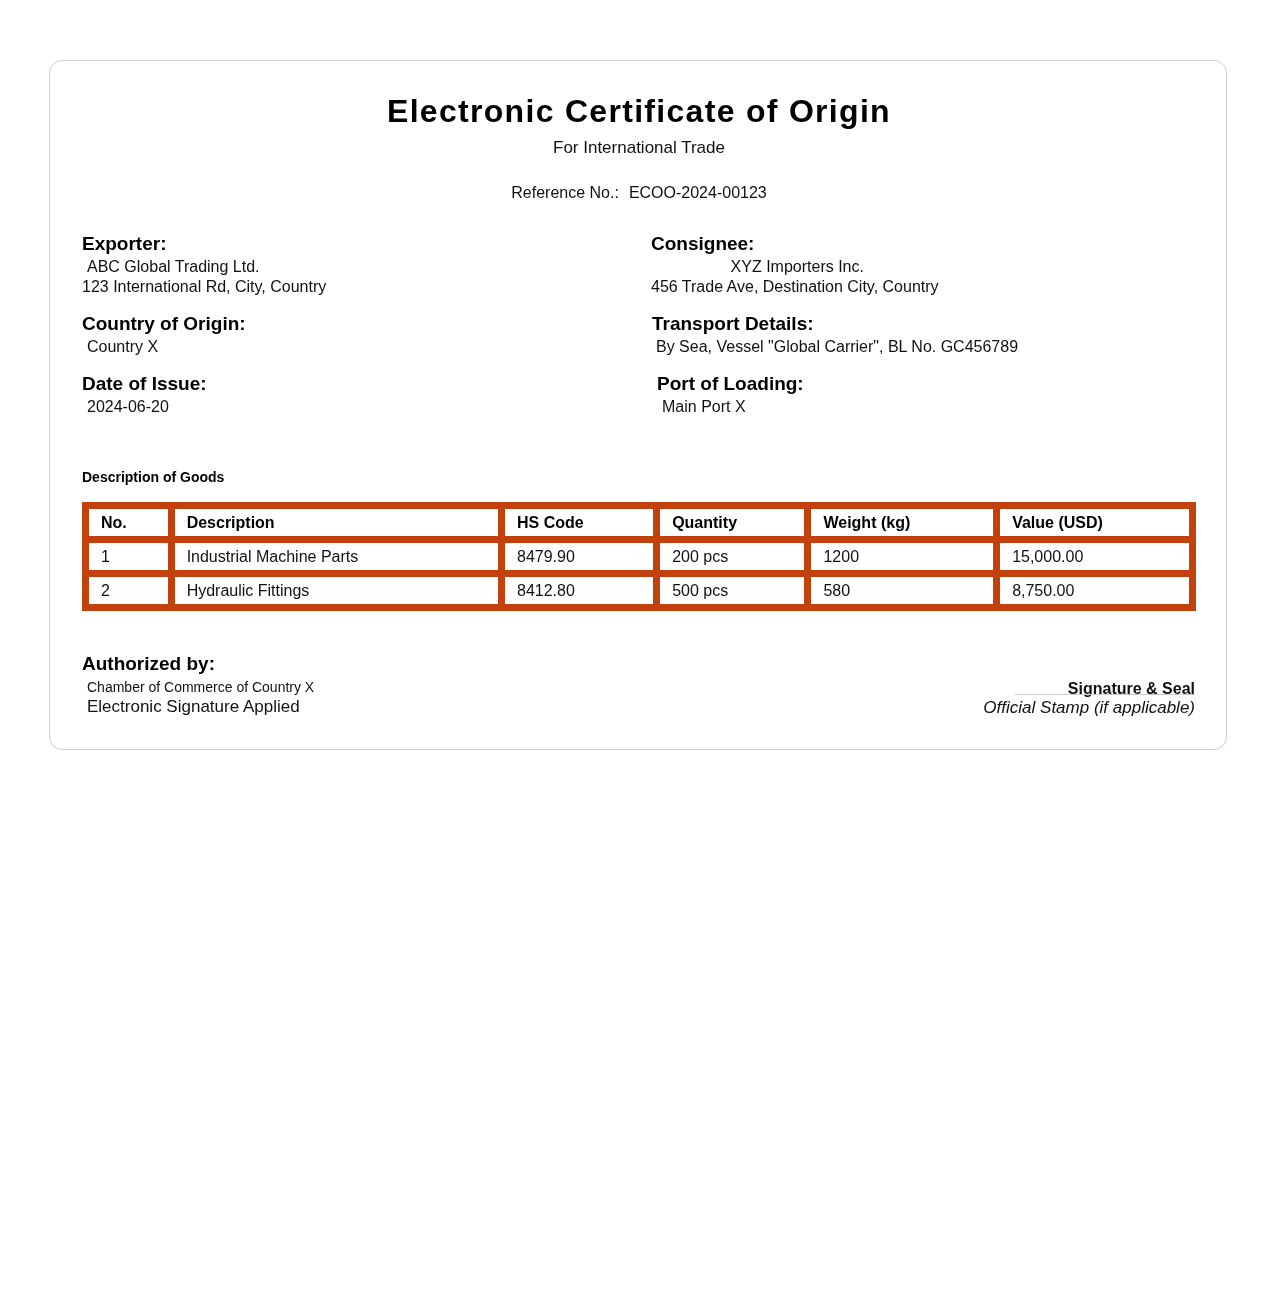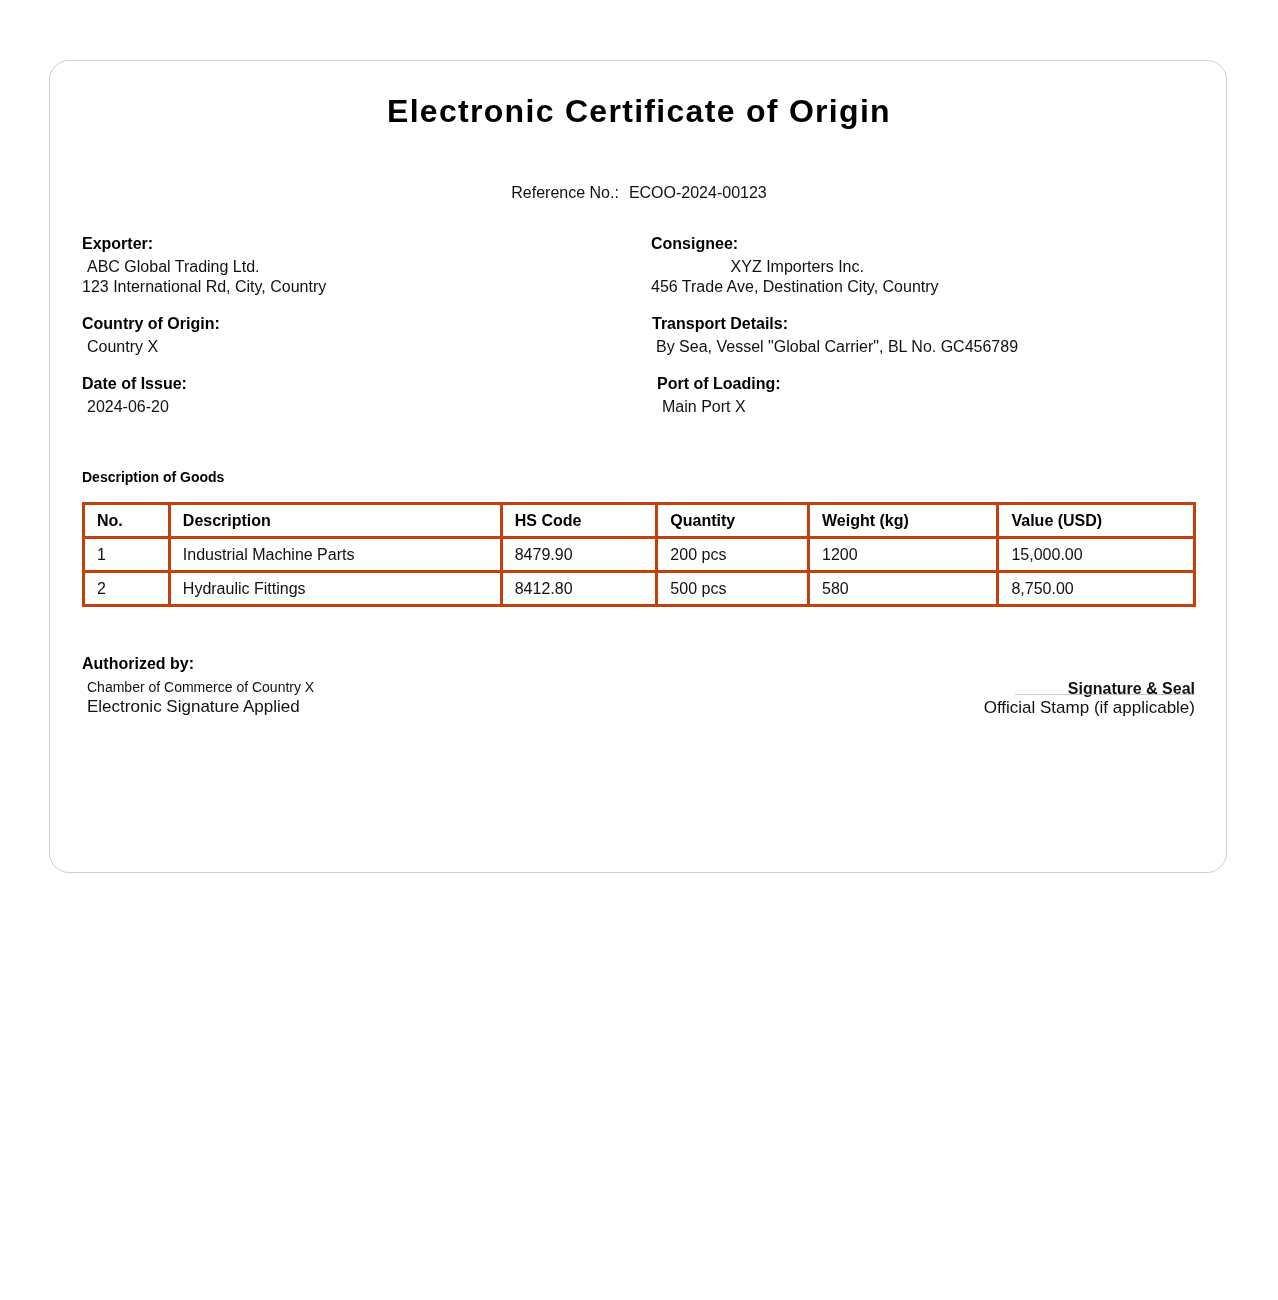--- a/index.html
+++ b/index.html
@@ -1,70 +1,71 @@
 <!DOCTYPE html>
 <html><head>
   <meta charset="utf-8">
   <style>
     html, body { margin: 0; padding: 0; background: #ffffff; }
     body {
       width: 1278px; height: 1300px; position: relative;
       font-family: "Liberation Sans", sans-serif; color: #111;
     }
     .card {
-      position: absolute; left: 49px; top: 60px; width: 1178px; height: 813px;
-      border: 1px solid #cfcfcf; border-radius: 20px; background: #fff;
+      position: absolute; left: 49px; top: 60px; width: 1178px; height: 690px;
+      border: 1px solid #cfcfcf; border-radius: 13px; background: #fff;
       box-sizing: border-box;
     }
     .abs { position: absolute; white-space: nowrap; }
     .title {
       left: 0; width: 1178px; top: 31px; text-align: center;
       font-size: 32px; font-weight: bold; letter-spacing: 1.3px; color: #000;
       line-height: 38px;
     }
     .subtitle {
       left: 0; width: 1178px; top: 77px; text-align: center;
       font-size: 17px; line-height: 20px; color: #111;
     }
     .ref {
       left: 0; width: 1178px; top: 122px; text-align: center;
       font-size: 16px; line-height: 20px; color: #111;
     }
     .ref .sep { display: inline-block; width: 10px; }
-    .label { font-size: 16px; font-weight: bold; line-height: 20px; color: #000; }
+    .label { font-size: 19px; font-weight: bold; line-height: 20px; color: #000; }
     .value { font-size: 16px; line-height: 20px; color: #111; }
     .section-title { font-size: 14px; font-weight: bold; line-height: 22px; color: #000; }
 
     table.goods {
       position: absolute; left: 32px; top: 441px; width: 1114px;
       border-collapse: collapse; font-size: 16px;
     }
     table.goods th, table.goods td {
-      border: 3px solid #c2410c; height: 34px; padding: 0 12px;
+      border: 7px solid #c2410c; height: 34px; padding: 0 12px;
       text-align: left; box-sizing: border-box; vertical-align: middle;
     }
     table.goods th { font-weight: bold; color: #000; }
     table.goods td { color: #111; }
 
     .sig-title {
       right: 31px; top: 590px; font-size: 16px; font-weight: bold; text-align: right; line-height: 20px; margin-top: 28px;
     }
     .sig-line {
       position: absolute; right: 31px; top: 633px; width: 180px; height: 1px; background: #cccccc;
     }
     .sig-stamp {
-      right: 31px; top: 637px; font-size: 17px; text-align: center; line-height: 20px;
+      right: 31px; top: 637px; font-size: 17px; text-align: center; line-height: 20px; font-style: italic;
     }
   </style>
 </head>
 <body>
 
 <div class="card">
 
   <div class="abs title">Electronic Certificate of Origin</div>
+  <div class="abs subtitle">For International Trade</div>
   <div class="abs ref">
     <span>Reference No.:</span><span class="sep"></span><span>ECOO-2024-00123</span>
   </div>
 
   <div class="abs" style="left:32px; top:173px;">
     <div class="label">Exporter:</div>
     <div class="value" style="margin-top:3px; padding-left:5px;">ABC Global Trading Ltd.</div>
     <div class="value">123 International Rd, City, Country</div>
   </div>
 

